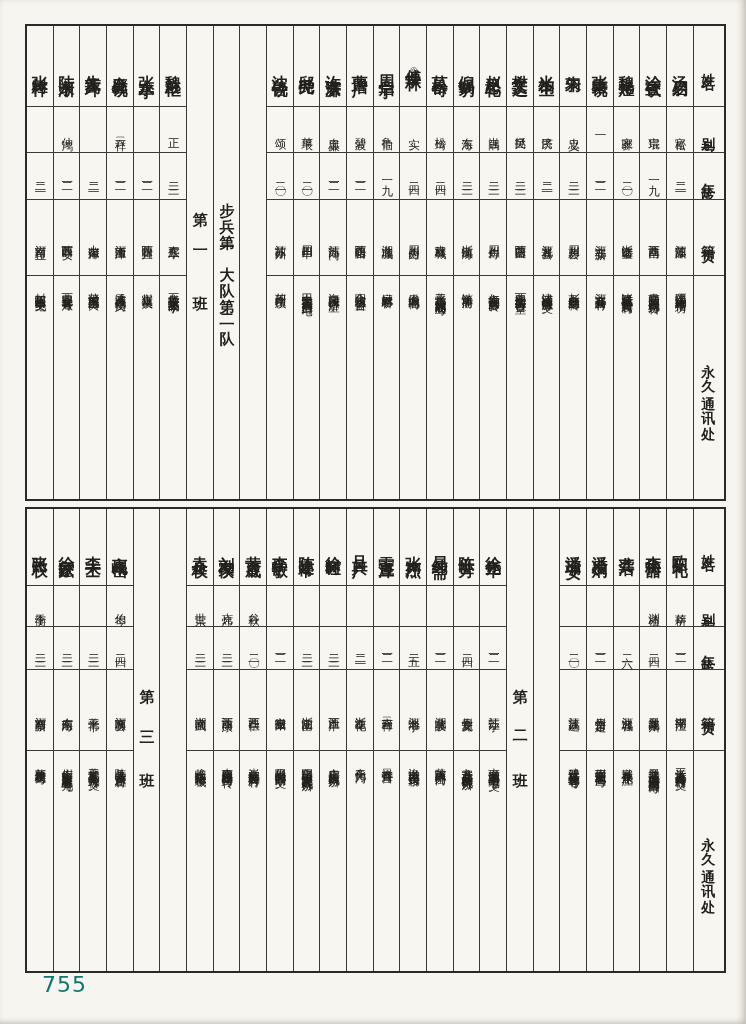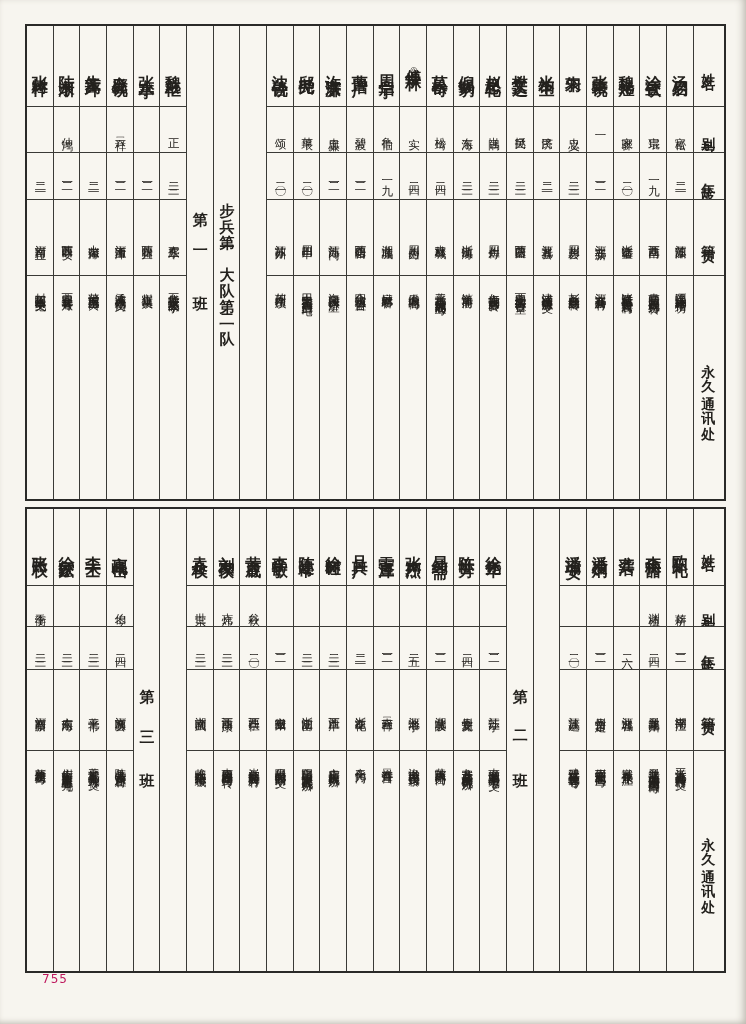--- a/index.html
+++ b/index.html
@@ -51,21 +51,21 @@
   .header .c-addr{align-items:center;}
   .header .c-addr .vtext{letter-spacing:16px;}
   
   .col.divider{background:#f8f6f0;}
   .col.label{justify-content:center;align-items:center;}
   .col.label .vtext{font-weight:700;}
   .vtext.unit{font-size:15px;letter-spacing:16px;}
   .vtext.classnum{font-size:15px;letter-spacing:42px;}
   .page-number{
     position:absolute;left:42px;top:972px;
-    font-size:12px;color:#be185d;letter-spacing:1px;
+    font-size:22px;color:#0f766e;letter-spacing:1px;
   }
 </style>
 </head>
 <body>
 
 <div class="page">
   <div class="roster tt" id="table-top">
       <div class="col header">
         <div class="cell c-name">
           <span class="vtext">姓名</span>

